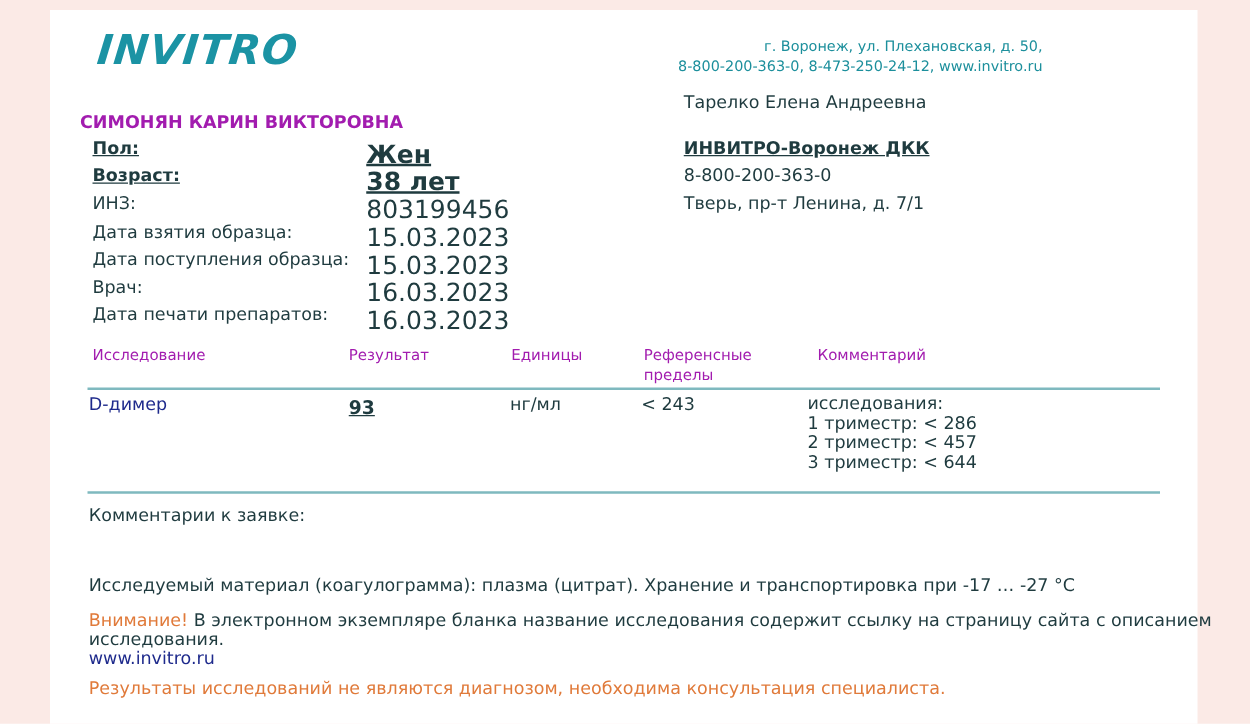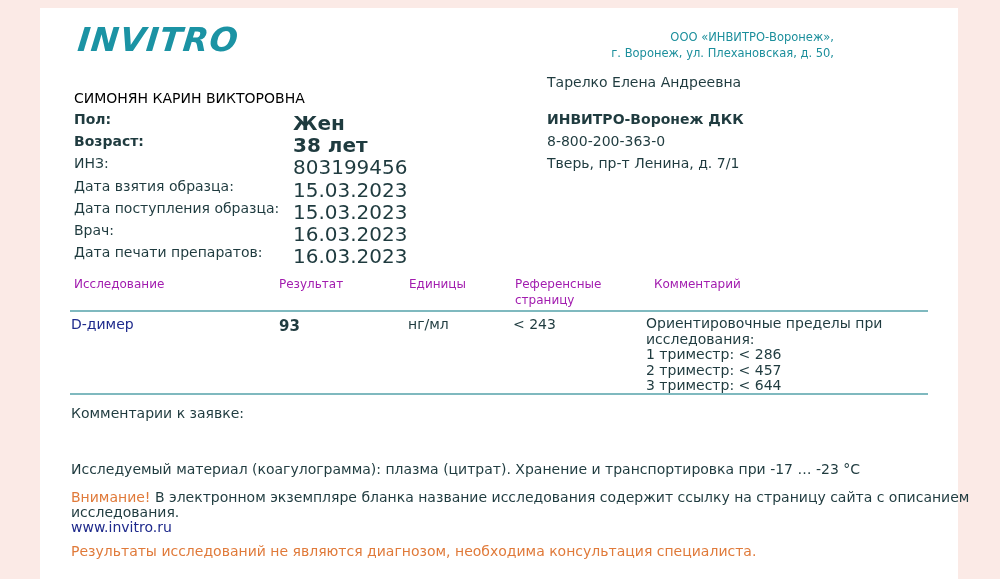--- a/index.html
+++ b/index.html
@@ -22,47 +22,47 @@
     font-weight: bold; font-style: italic;
     font-size: 33px; letter-spacing: 1px;
     color: #1b93a4;
     transform: skewX(-6deg);
   }
   .company {
     right: 124px; top: 22px; text-align: right;
     font-size: 11.5px; line-height: 15.5px; color: #1c8f9c;
   }
   .patient-name {
-    left: 34px; top: 82px;
-    font-size: 14px; font-weight: normal; color: #000000;
+    left: 24px; top: 82px;
+    font-size: 14px; font-weight: bold; color: #a21caf;
   }
   .lbl { left: 34px; font-size: 14px; color: #1f3b3f; }
   .val { left: 253px; font-size: 20px; color: #1f3b3f; }
-  .b { font-weight: bold; }
+  .b { font-weight: bold; text-decoration: underline; }
   .right-col { left: 507px; font-size: 14px; color: #1f3b3f; }
   .th { top: 268px; font-size: 12px; color: #a21caf; line-height: 16px; }
   .hline { position: absolute; left: 30px; width: 858px; height: 2px; background: #7fb9bf; }
   .td { top: 308px; font-size: 14px; color: #1f3b3f; }
   .comment-cell { left: 606px; top: 308px; font-size: 14px; line-height: 15.5px; color: #1f3b3f; white-space: normal; width: 280px; }
   .test-link { color: #1e2a8c; }
   .note { left: 31px; font-size: 14px; color: #1f3b3f; }
   .warn { color: #e07a3a; }
   .url { color: #1e2a8c; }
   .orange { color: #e07a3a; }
 </style>
 </head>
 <body>
 
 <div class="page">
 
   <div class="abs logo">INVITRO</div>
 
   <div class="abs company">
-    <div>ООО «ИНВИТРО-Воронеж»,</div>
     <div>г. Воронеж, ул. Плехановская, д. 50,</div>
+    <div>8-800-200-363-0, 8-473-250-24-12, www.invitro.ru</div>
   </div>
 
   <div class="abs patient-name">СИМОНЯН КАРИН ВИКТОРОВНА</div>
 
   <div class="abs lbl b" style="top:103px">Пол:</div>
   <div class="abs val b" style="top:103px">Жен</div>
 
   <div class="abs lbl b" style="top:125px">Возраст:</div>
   <div class="abs val b" style="top:125px">38 лет</div>
 
@@ -84,42 +84,41 @@
   <div class="abs right-col" style="top:66px">Тарелко Елена Андреевна</div>
   <div class="abs right-col b" style="top:103px">ИНВИТРО-Воронеж ДКК</div>
   <div class="abs right-col" style="top:125px">8-800-200-363-0</div>
   <div class="abs right-col" style="top:147px">Тверь, пр-т Ленина, д. 7/1</div>
 
   <div class="abs th" style="left:34px">Исследование</div>
   <div class="abs th" style="left:239px">Результат</div>
   <div class="abs th" style="left:369px">Единицы</div>
   <div class="abs th" style="left:475px">
     <div>Референсные</div>
-    <div>страницу</div>
+    <div>пределы</div>
   </div>
   <div class="abs th" style="left:614px">Комментарий</div>
 
   <div class="hline" style="top:302px"></div>
 
   <div class="abs td test-link" style="left:31px">D-димер</div>
   <div class="abs td b" style="left:239px; top:309px; font-size:15px">93</div>
   <div class="abs td" style="left:368px">нг/мл</div>
   <div class="abs td" style="left:473px">&lt; 243</div>
   <div class="abs comment-cell">
-    <div>Ориентировочные пределы при</div>
     <div>исследования:</div>
     <div>1 триместр: &lt; 286</div>
     <div>2 триместр: &lt; 457</div>
     <div>3 триместр: &lt; 644</div>
   </div>
 
   <div class="hline" style="top:385px"></div>
 
   <div class="abs note" style="top:397px">Комментарии к заявке:</div>
-  <div class="abs note" style="top:453px">Исследуемый материал (коагулограмма): плазма (цитрат). Хранение и транспортировка при -17 … -23 °С</div>
+  <div class="abs note" style="top:453px">Исследуемый материал (коагулограмма): плазма (цитрат). Хранение и транспортировка при -17 … -27 °С</div>
 
   <div class="abs note" style="top:482px; line-height:15px">
     <div><span class="warn">Внимание!</span><span> В электронном экземпляре бланка название исследования содержит ссылку на страницу сайта с описанием</span></div>
     <div>исследования.</div>
     <div class="url">www.invitro.ru</div>
   </div>
 
   <div class="abs note orange" style="top:535px">Результаты исследований не являются диагнозом, необходима консультация специалиста.</div>
 
 </div>

